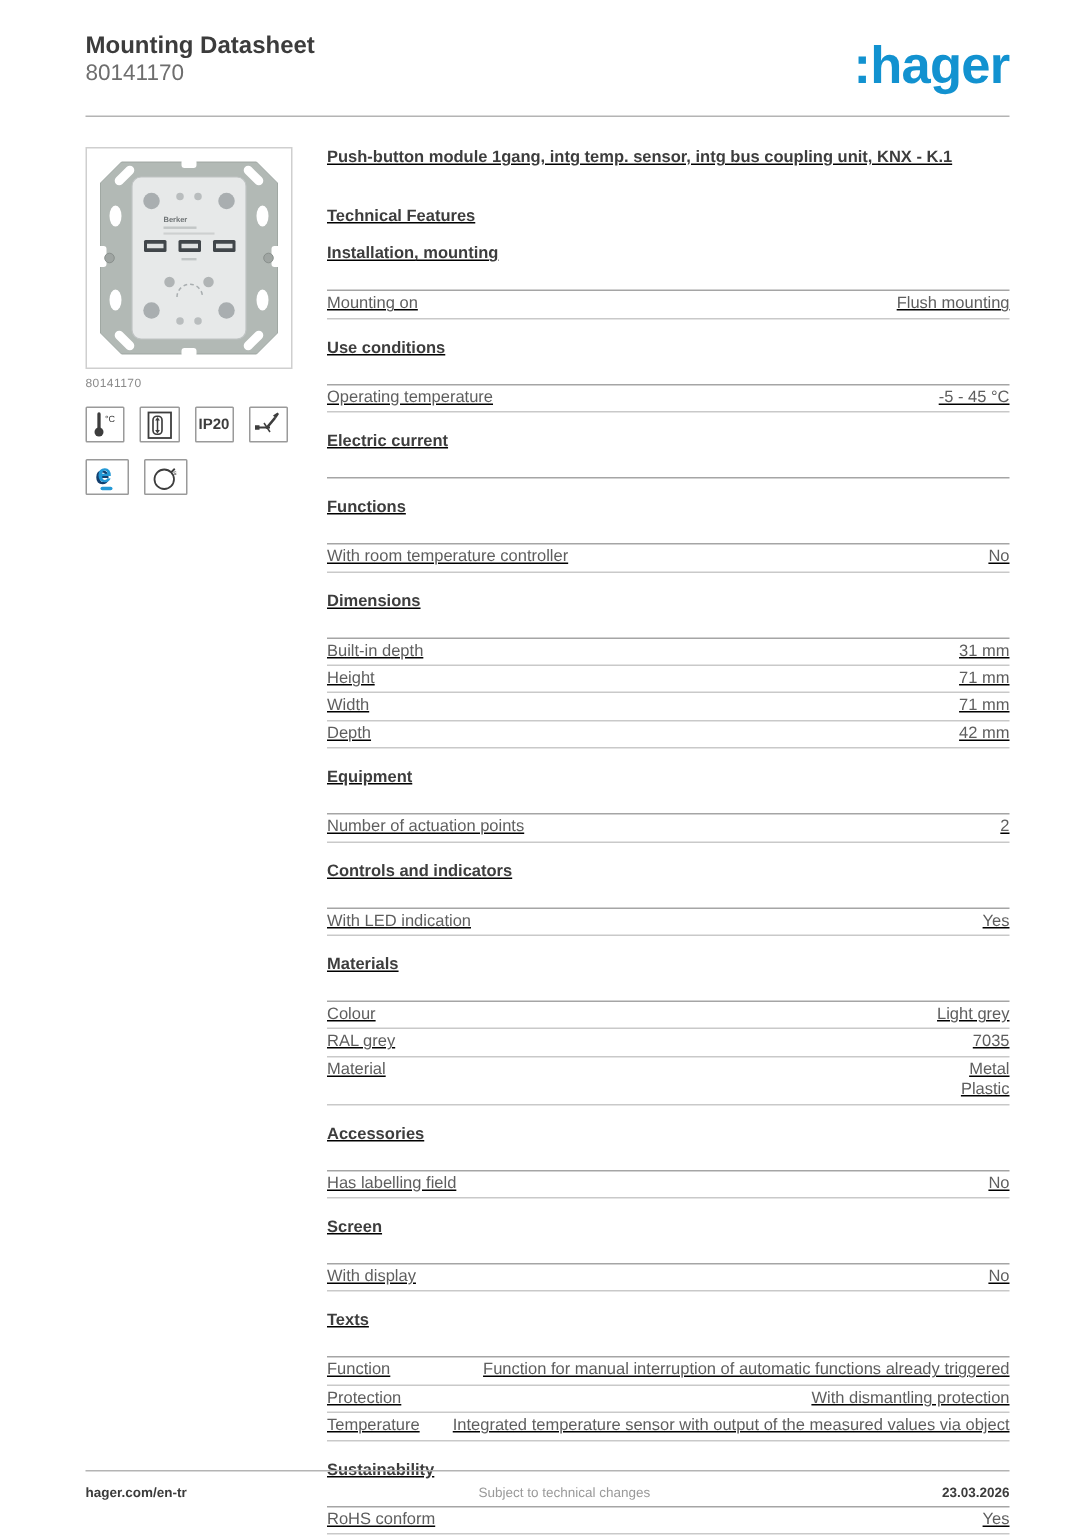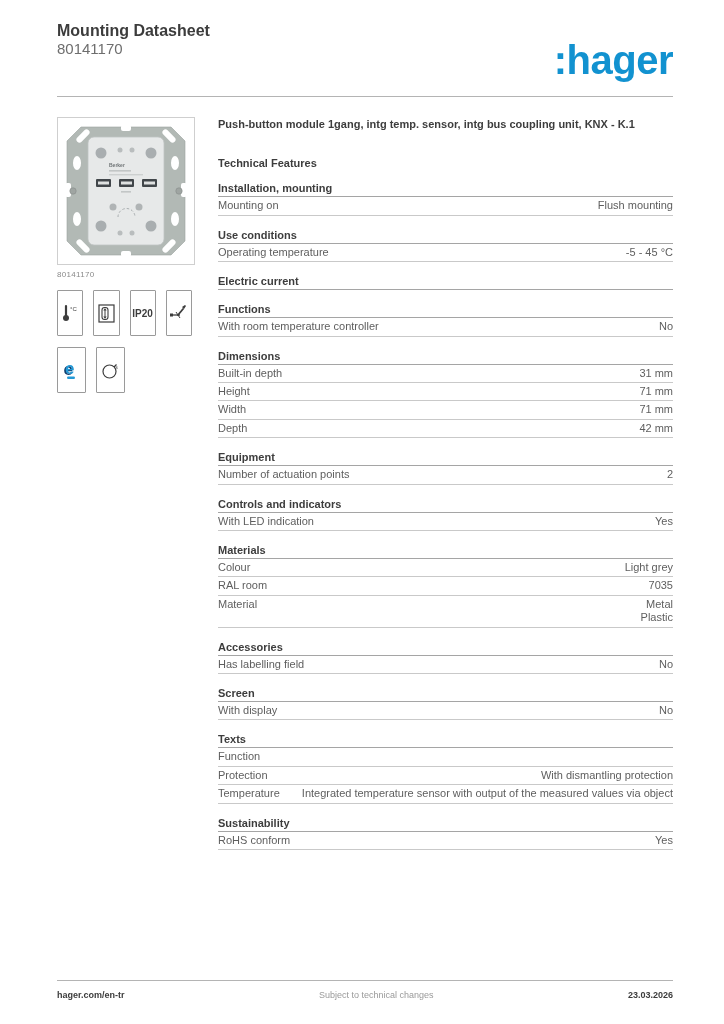--- a/index.html
+++ b/index.html
@@ -15,56 +15,56 @@
   }
   
   .header {
     display: flex;
     justify-content: space-between;
     align-items: flex-start;
     padding: 22px 51px 0 57px;
   }
   .header-title { font-size: 16px; font-weight: bold; color: #3c3c3c; line-height: 1.15; }
   .header-sku { font-size: 15px; color: #6e6e6e; line-height: 1.2; }
-  .logo { font-size: 40px; font-weight: bold; letter-spacing: -0.5px; margin-top: 16px; }
+  .logo { font-size: 35px; font-weight: bold; letter-spacing: -0.5px; margin-top: 2px; }
   .header-rule { border: none; border-top: 1px solid #b4b4b4; margin: 13px 51px 0 57px; }
 
   
   .main { display: flex; padding: 20px 51px 0 57px; }
   .left-col { width: 145px; flex: none; }
-  .right-col { flex: 1; margin-left: 16px; }
+  .right-col { flex: 1; margin-left: 16px; text-decoration: underline; }
 
   
   .product-image-frame {
     width: 138px; height: 148px;
     border: 1px solid #cfcfcf;
     background: #ffffff;
     display: flex; align-items: center; justify-content: center;
   }
   .image-caption { font-size: 8px; color: #8a8a8a; margin-top: 5px; letter-spacing: 0.3px; }
 
   
   .badge-row { display: flex; margin-top: 11px; }
   .badge {
-    width: 29px; height: 46px;
+    width: 29px; height: 24px;
     border: 1px solid #9a9a9a;
     border-radius: 1px;
     margin-right: 10px;
     display: flex; align-items: center; justify-content: center;
     background: #fff;
   }
   .badge-text { font-size: 10px; font-weight: bold; color: #3d3d3d; }
 
   
   .product-title { font-size: 11px; font-weight: bold; color: #3d3d3d; line-height: 1.3; }
   .tf-heading { font-size: 11px; font-weight: bold; color: #3d3d3d; margin-top: 26px; }
   .tf-section { margin-top: 13px; }
   .section-title {
     font-size: 11px; font-weight: bold; color: #3d3d3d;
-    padding-bottom: 2px;
+    padding-bottom: 18px;
     border-bottom: 1px solid #a5a5a5;
   }
   .spec-row {
     display: flex;
     justify-content: space-between;
     align-items: flex-start;
     border-bottom: 1px solid #c9c9c9;
     padding: 2px 0;
     font-size: 11px;
     color: #5e5e5e;
@@ -269,21 +269,21 @@
               <span class="spec-value">Yes</span>
             </div>
           </div>
           <div class="tf-section">
             <div class="section-title">Materials</div>
             <div class="spec-row">
               <span class="spec-label">Colour</span>
               <span class="spec-value">Light grey</span>
             </div>
             <div class="spec-row">
-              <span class="spec-label">RAL room</span>
+              <span class="spec-label">RAL grey</span>
               <span class="spec-value">7035</span>
             </div>
             <div class="spec-row">
               <span class="spec-label">Material</span>
               <span class="spec-value">Metal
 Plastic</span>
             </div>
           </div>
           <div class="tf-section">
             <div class="section-title">Accessories</div>
@@ -296,20 +296,21 @@
             <div class="section-title">Screen</div>
             <div class="spec-row">
               <span class="spec-label">With display</span>
               <span class="spec-value">No</span>
             </div>
           </div>
           <div class="tf-section">
             <div class="section-title">Texts</div>
             <div class="spec-row">
               <span class="spec-label">Function</span>
+              <span class="spec-value">Function for manual interruption of automatic functions already triggered</span>
             </div>
             <div class="spec-row">
               <span class="spec-label">Protection</span>
               <span class="spec-value">With dismantling protection</span>
             </div>
             <div class="spec-row">
               <span class="spec-label">Temperature</span>
               <span class="spec-value">Integrated temperature sensor with output of the measured values via object</span>
             </div>
           </div>

